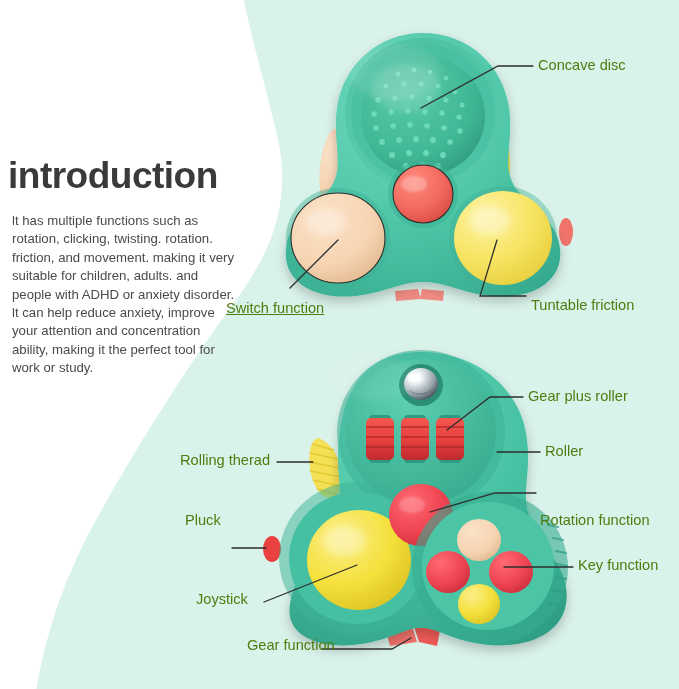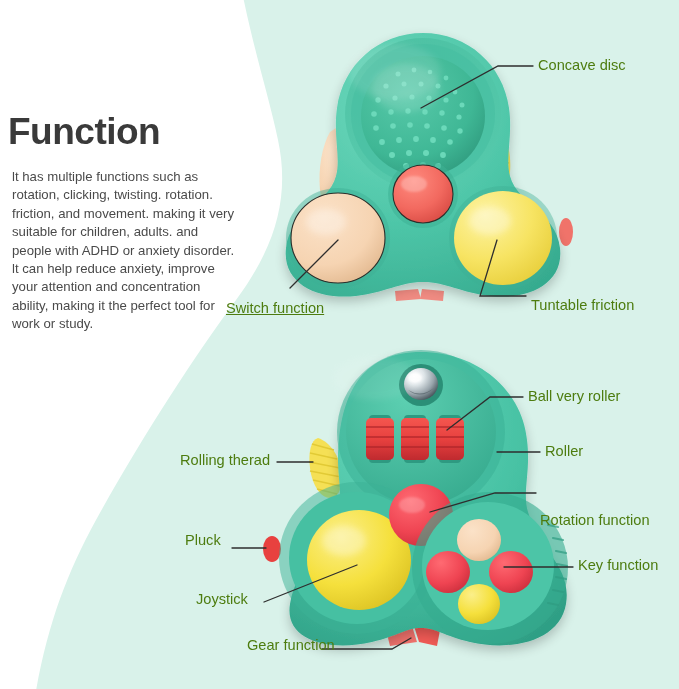--- a/index.html
+++ b/index.html
@@ -366,40 +366,41 @@
       <path d="M504,567 L573,567"></path>
       <path d="M313,462 L277,462"></path>
       <path d="M266,548 L232,548"></path>
       <path d="M357,565 L264,602"></path>
       <path d="M411,638 L392,649 L322,649"></path>
     </g>
   </svg>
 
   <div class="panel">
     <h1 class="headline">
-      <span>Function</span><br>
+      <br>
+      <span>introduction</span>
     </h1>
     <p class="bodytext">lt has multiple functions such as rotation, clicking, twisting. rotation. friction, and movement. making it very suitable for children, adults. and people with ADHD or anxiety disorder. lt can help reduce anxiety, improve your attention and concentration ability, making it the perfect tool for work or study.</p>
   </div>
 
   <div class="lbl r" style="left:538px;top:57px;">Concave disc</div>
 
   <div class="lbl l" style="left:226px;top:300px;text-decoration:underline;">Switch function</div>
 
   <div class="lbl r" style="left:531px;top:297px;">Tuntable friction</div>
 
-  <div class="lbl r" style="left:528px;top:388px;">Ball very roller</div>
+  <div class="lbl r" style="left:528px;top:388px;">Gear plus roller</div>
 
   <div class="lbl r" style="left:545px;top:443px;">Roller</div>
 
   <div class="lbl r" style="left:540px;top:484px;margin-top:28px;">Rotation function</div>
 
   <div class="lbl r" style="left:578px;top:557px;">Key function</div>
 
   <div class="lbl l" style="left:180px;top:452px;">Rolling therad</div>
 
-  <div class="lbl l" style="left:185px;top:532px;">Pluck</div>
+  <div class="lbl l" style="left:185px;top:512px;">Pluck</div>
 
   <div class="lbl l" style="left:196px;top:591px;">Joystick</div>
 
   <div class="lbl l" style="left:247px;top:637px;">Gear function</div>
 
 </div>
 
 </body></html>

